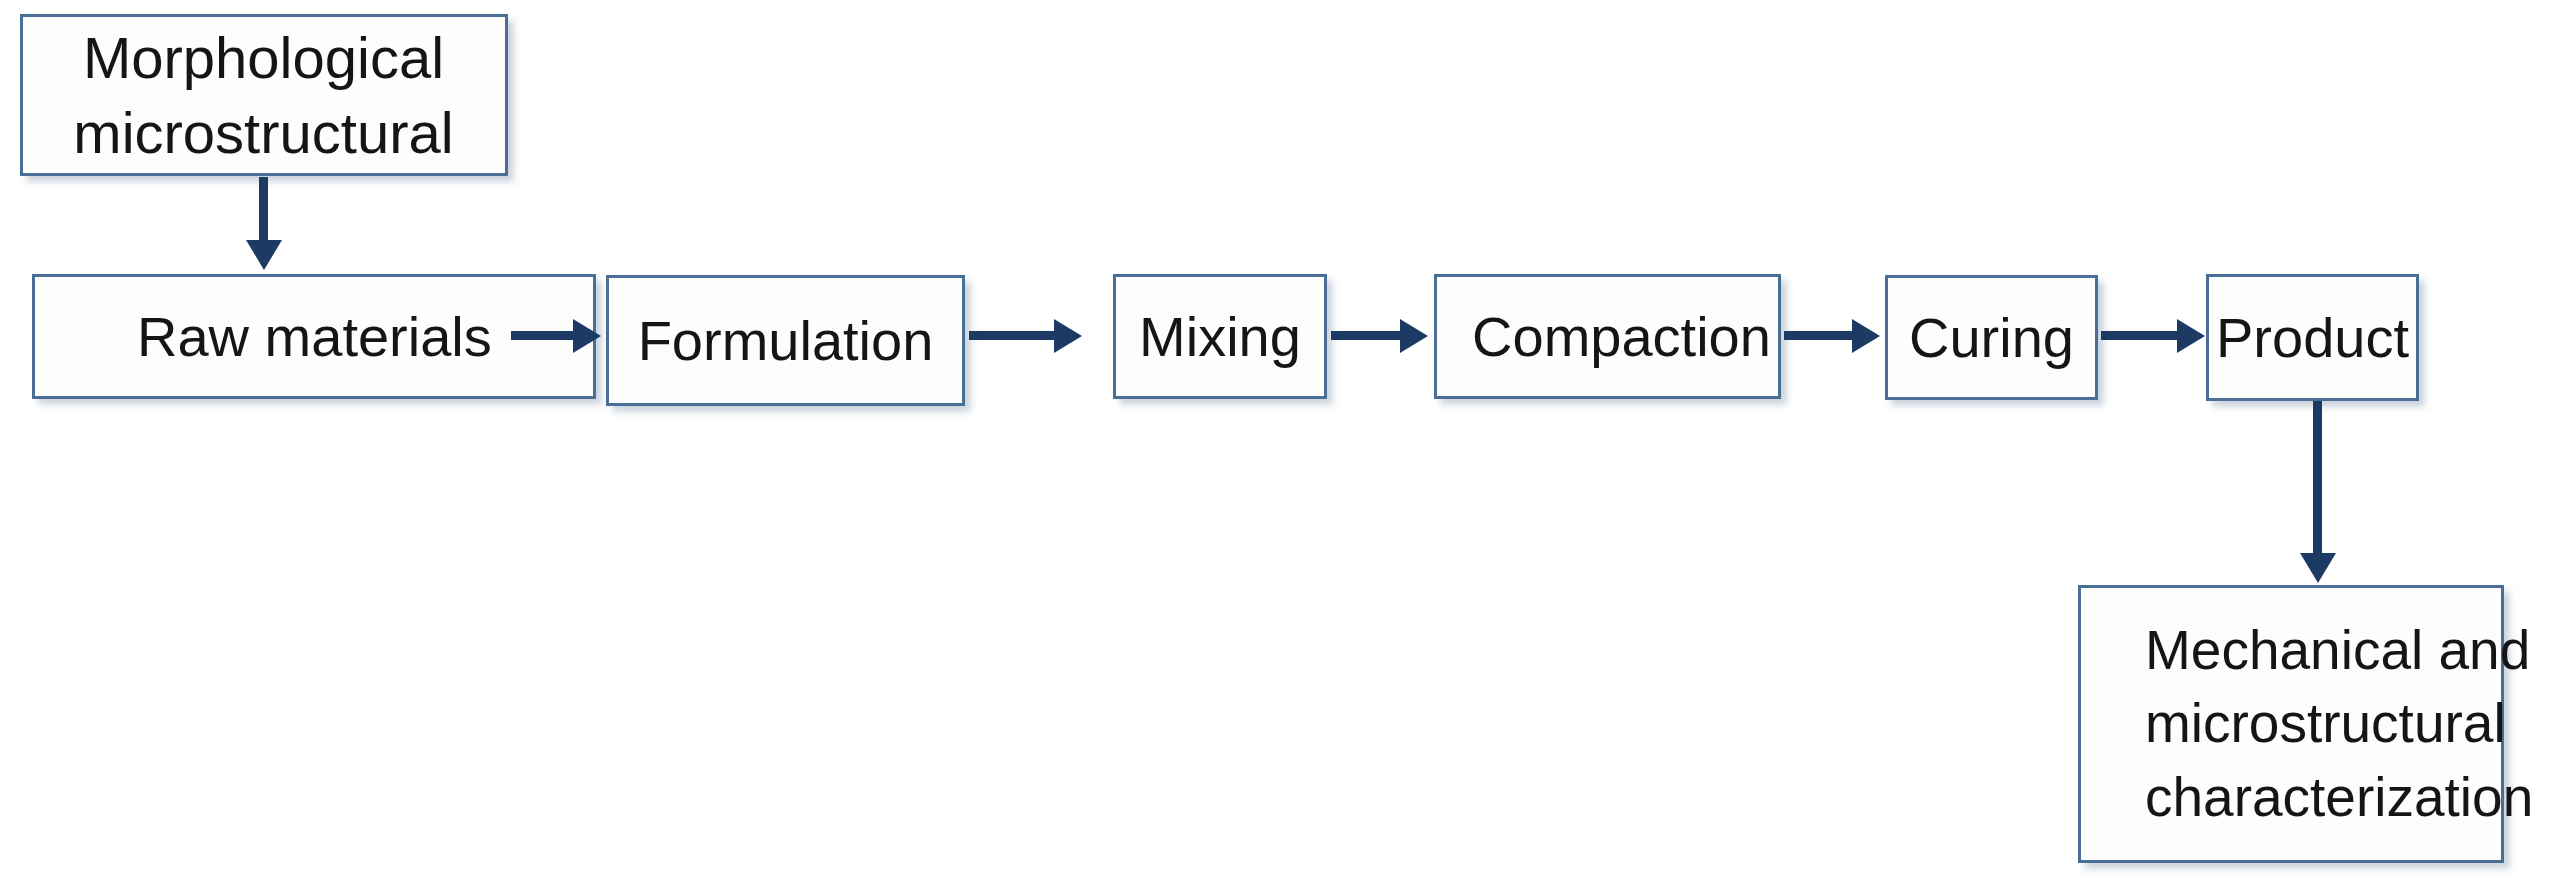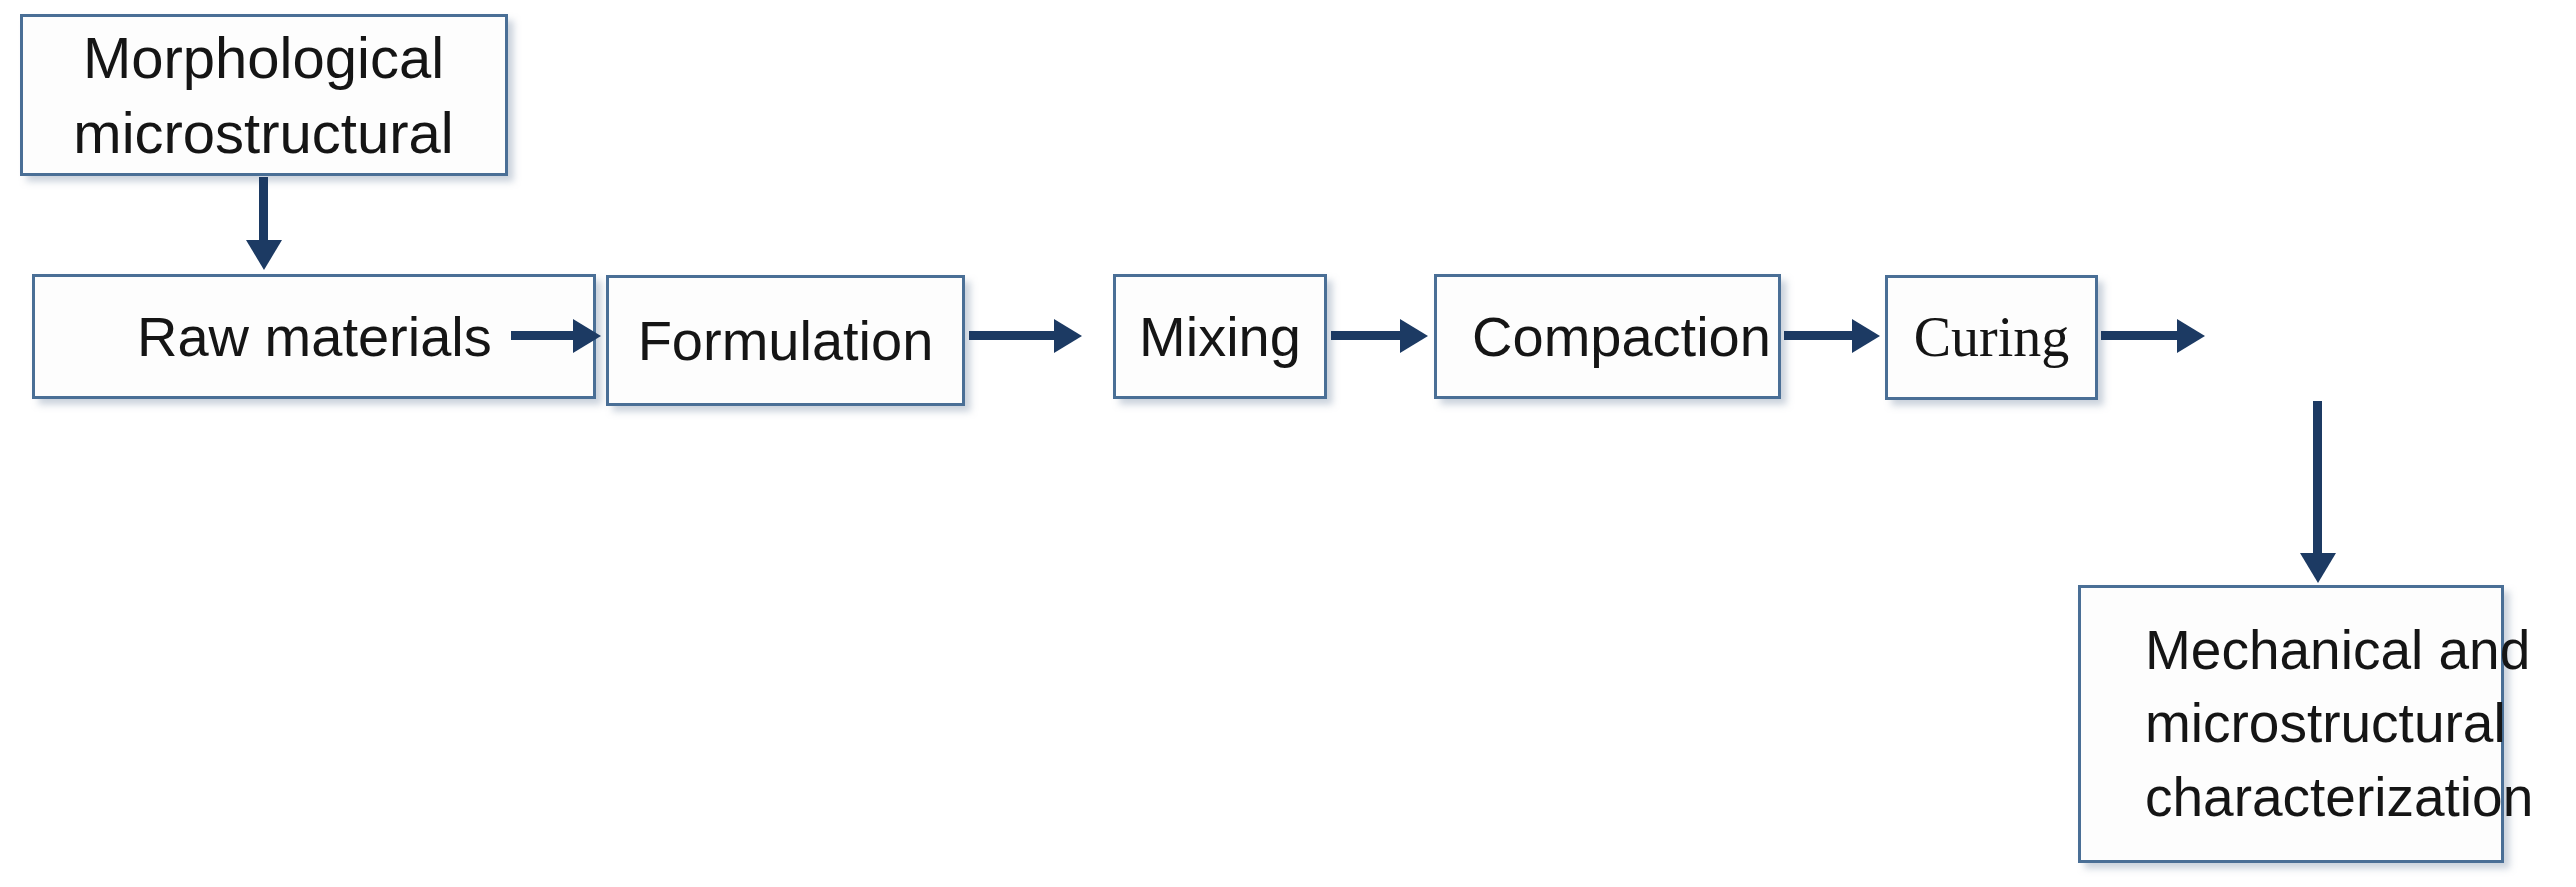--- a/index.html
+++ b/index.html
@@ -31,21 +31,21 @@
     justify-content:center;
     text-align:center;
     white-space:pre-line;
   }
   
   #node-morphological{left:19.5px;top:14px;width:488px;height:162px;font-size:58px;line-height:1.3;}
   #node-raw{left:16.4px;top:274px;width:564px;height:125px;margin-left:16px;}
   #node-formulation{left:606px;top:275px;width:359px;height:131px;}
   #node-mixing{left:1089px;top:274px;width:214px;height:125px;margin-left:24px;}
   #node-compaction{left:1434px;top:274px;width:347px;height:125px;padding-left:28px;}
-  #node-curing{left:1885px;top:275px;width:213px;height:125px;font-family:Liberation Serif, serif;}
+  #node-curing{left:1885px;top:275px;width:213px;height:125px;}
   #node-product{left:2206px;top:274px;width:213px;height:127px;}
   #node-mechanical{
     left:2078px;top:585px;width:426px;height:278px;
     font-size:55px;line-height:1.33;
     justify-content:flex-start;text-align:left;padding-left:64px;
   }
   
   .harrow{
     position:absolute;top:331px;height:9.4px;background:var(--arrow);
   }
@@ -85,20 +85,21 @@
   <div class="node" id="node-raw">Raw materials</div>
 
   <div class="node" id="node-formulation">Formulation</div>
 
   <div class="node" id="node-mixing">Mixing</div>
 
   <div class="node" id="node-compaction">Compaction</div>
 
   <div class="node" id="node-curing">Curing</div>
 
+  <div class="node" id="node-product">Product</div>
 
   <div class="node" id="node-mechanical">Mechanical and
 microstructural
 characterization</div>
 
   <div class="varrow" id="arrow-morph-raw"></div>
 
   <div class="harrow" id="arrow-raw-formulation"></div>
 
   <div class="harrow" id="arrow-formulation-mixing"></div>

